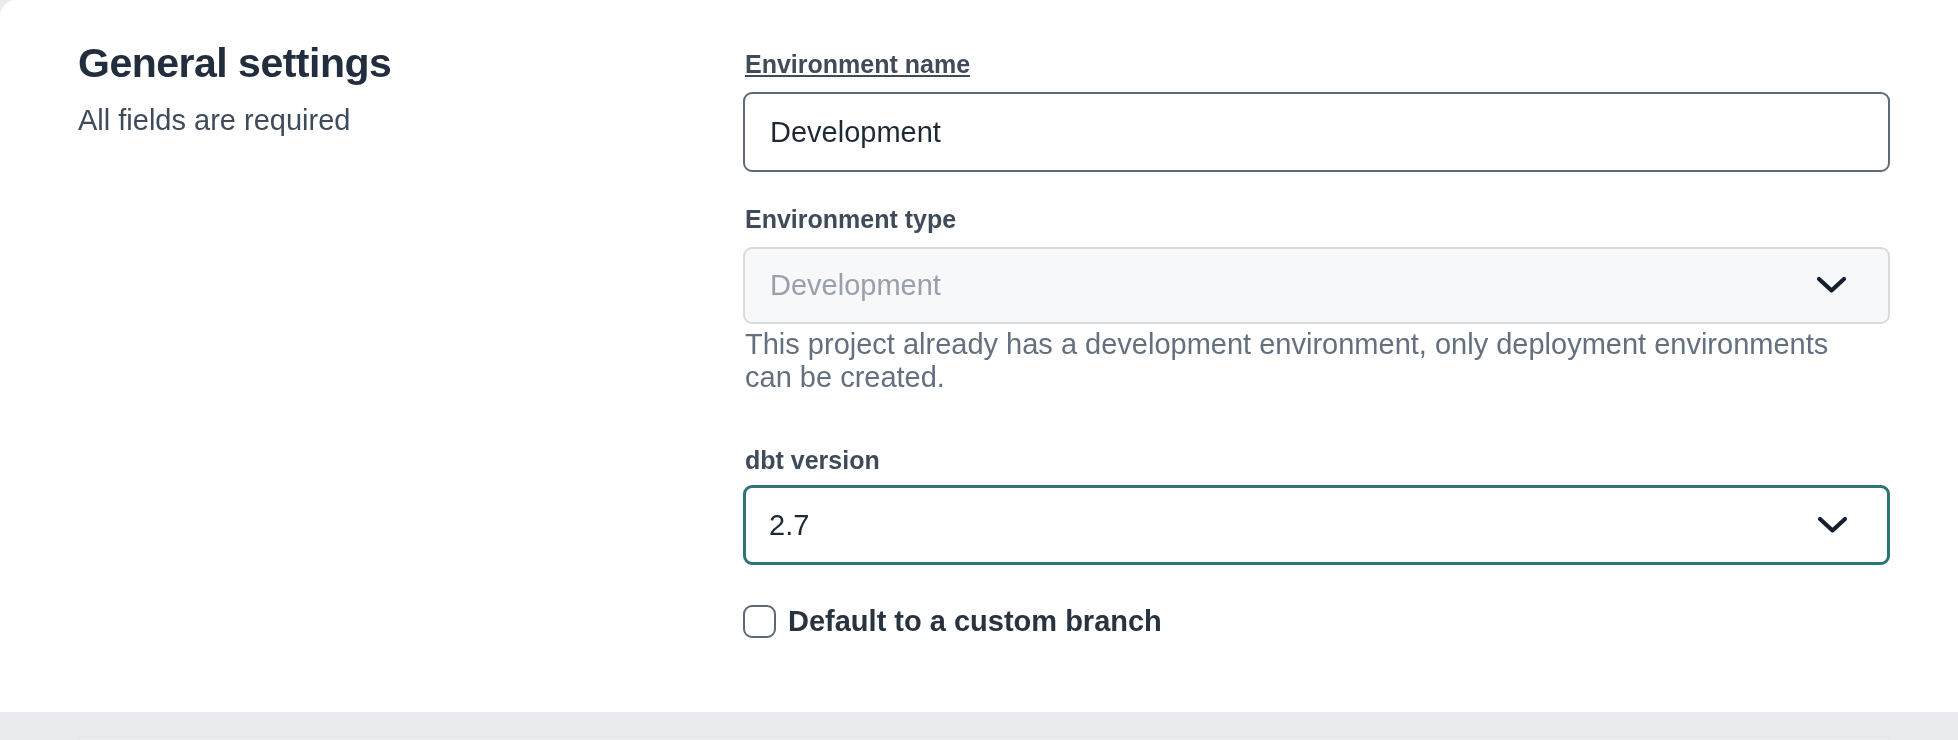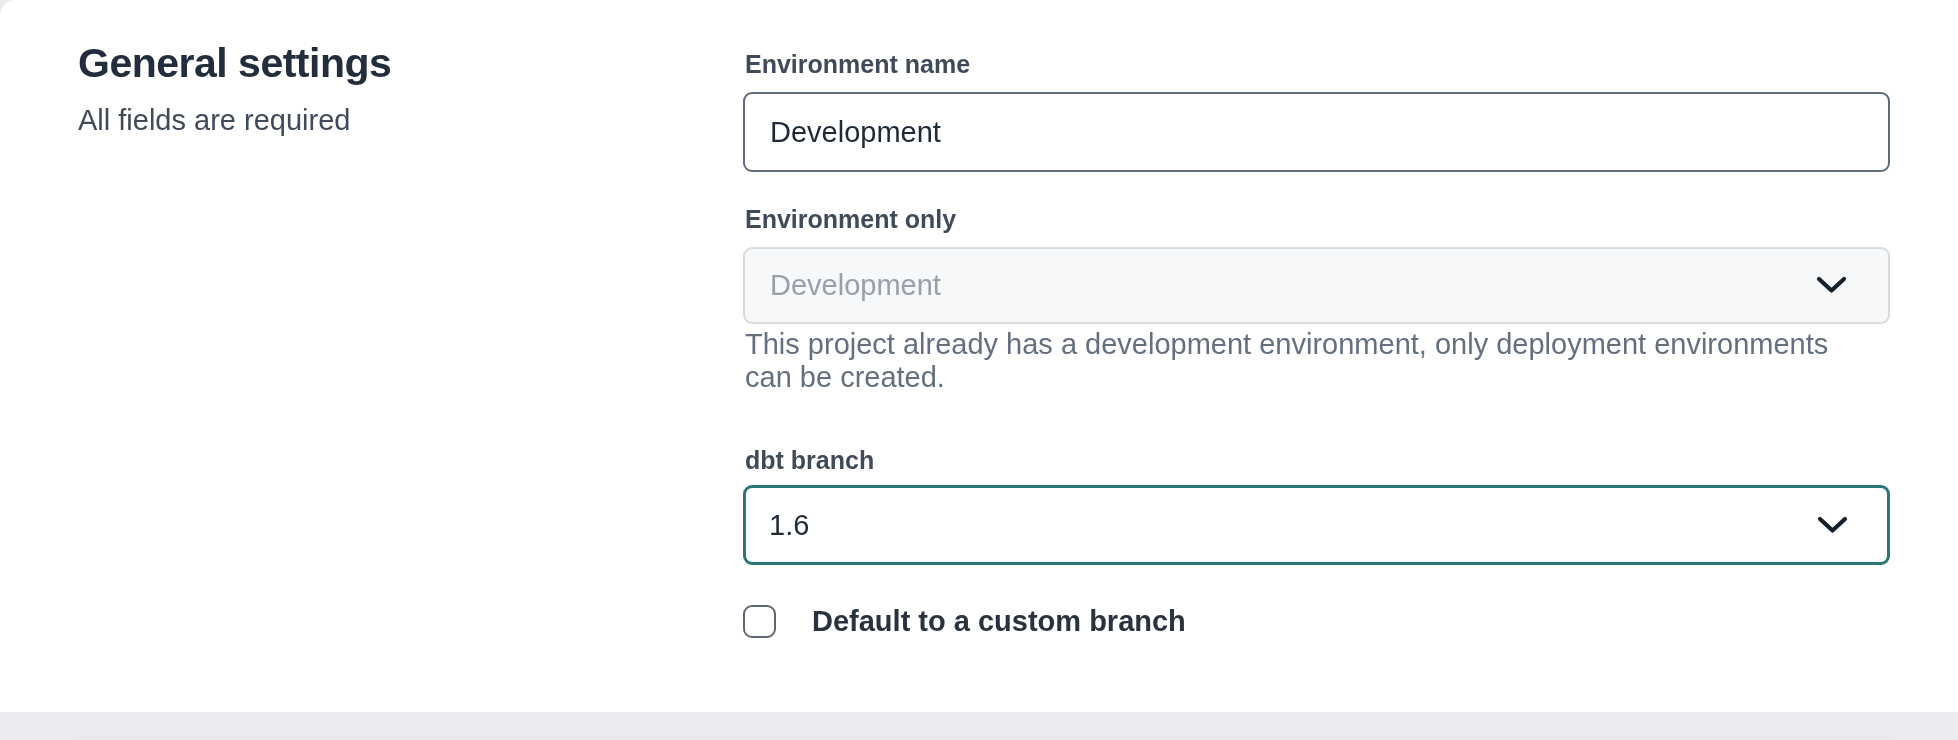--- a/index.html
+++ b/index.html
@@ -41,21 +41,21 @@
     left: 743px; top: 0;
     width: 1147px; height: 740px;
   }
   .field-label {
     position: absolute;
     left: 2px;
     font-size: 25px;
     font-weight: 700;
     color: #404b5a;
   }
-  .lbl-env-name { top: 50px; }
+  .lbl-env-name { top: 50px; text-decoration: underline; }
   .lbl-env-type { top: 205px; }
   .lbl-dbt-version { top: 446px; }
 
   .text-input {
     position: absolute;
     left: 0; top: 92px;
     width: 1147px; height: 80px;
     box-sizing: border-box;
     border: 2px solid #5d6a79;
     border-radius: 9px;
@@ -117,21 +117,21 @@
     cursor: pointer;
   }
   .checkbox {
     width: 33px; height: 33px;
     box-sizing: border-box;
     border: 2.5px solid #5d6874;
     border-radius: 9px;
     background: #ffffff;
   }
   .checkbox-label {
-    margin-left: 36px;
+    margin-left: 12px;
     font-size: 29px;
     font-weight: 700;
     color: #28333f;
   }
   .divider {
     position: absolute;
     left: 78px; top: 736px;
     width: 1812px; height: 3px;
     background: #e5e7ea;
   }
@@ -144,37 +144,37 @@
   <div class="page-title">General settings</div>
 
   <div class="page-subtitle">All fields are required</div>
 
   <div class="form-col">
 
     <div class="field-label lbl-env-name">Environment name</div>
 
     <input class="text-input" type="text" value="Development" style="">
 
-    <div class="field-label lbl-env-type">Environment only</div>
+    <div class="field-label lbl-env-type">Environment type</div>
 
     <div class="select-box select-disabled" aria-disabled="true">
       <span class="select-value">Development</span>
       <span class="chevron">
         <svg width="31" height="19" viewBox="0 0 31 19">
           <path d="M3 3 L15.5 14.5 L28 3" fill="none" stroke="#14202c" stroke-width="4.2" stroke-linecap="round" stroke-linejoin="round"></path>
         </svg>
       </span>
     </div>
 
     <div class="helper-text">This project already has a development environment, only deployment environments can be created.</div>
 
-    <div class="field-label lbl-dbt-version">dbt branch</div>
+    <div class="field-label lbl-dbt-version">dbt version</div>
 
     <div class="select-box select-accent">
-      <span class="select-value">1.6</span>
+      <span class="select-value">2.7</span>
       <span class="chevron">
         <svg width="31" height="19" viewBox="0 0 31 19">
           <path d="M3 3 L15.5 14.5 L28 3" fill="none" stroke="#14202c" stroke-width="4.2" stroke-linecap="round" stroke-linejoin="round"></path>
         </svg>
       </span>
     </div>
 
     <div class="checkbox-row">
       <span class="checkbox" role="checkbox" aria-checked="false"></span>
       <span class="checkbox-label">Default to a custom branch</span>

